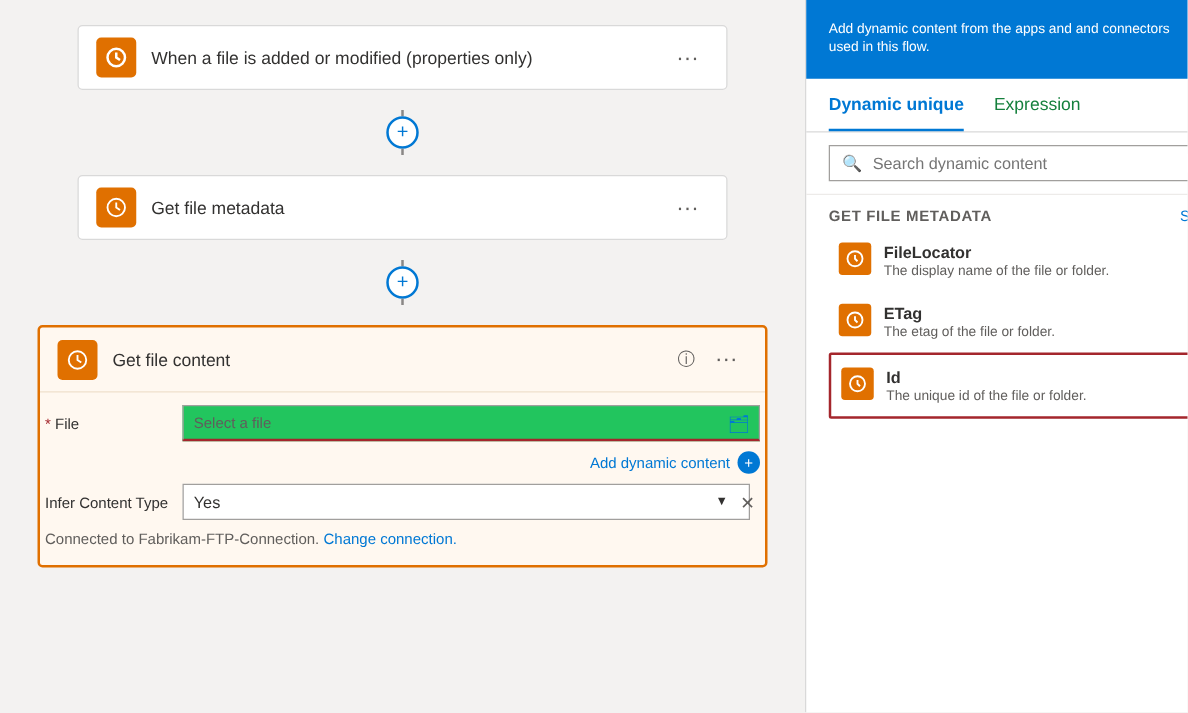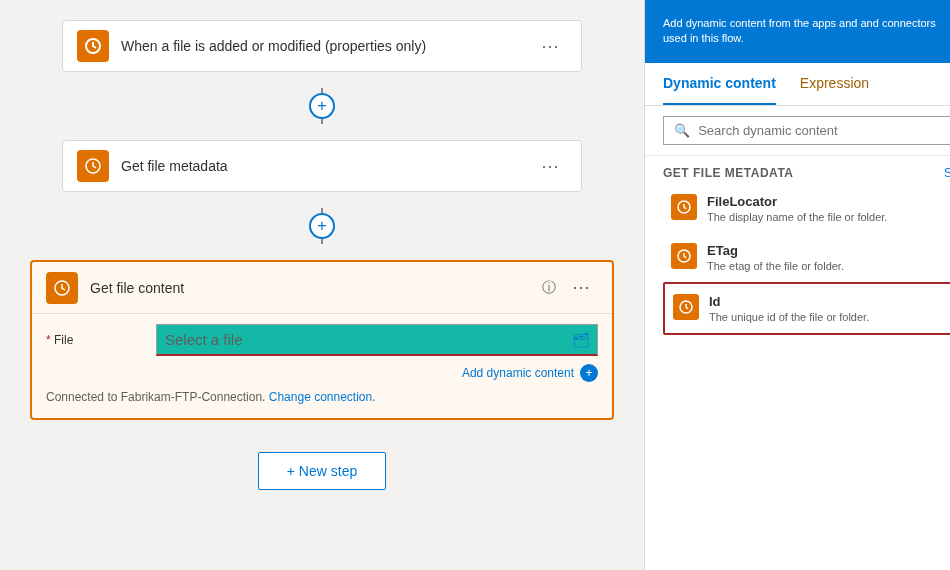--- a/index.html
+++ b/index.html
@@ -110,21 +110,21 @@
 
     .active-step-header {
       display: flex;
       align-items: center;
       padding: 10px 14px;
       height: 52px;
       border-bottom: 1px solid #f0e0cc;
     }
 
     .active-step-body {
-      padding: 10px 14px 14px;
+      padding: 10px 4px 14px;
     }
 
     .field-row {
       display: flex;
       align-items: center;
       margin-bottom: 8px;
     }
 
     .field-label {
       font-size: 12px;
@@ -141,23 +141,23 @@
     .field-input-wrapper {
       flex: 1;
       position: relative;
     }
 
     .field-input {
       width: 100%;
       border: 1px solid #a19f9d;
       border-bottom: 2px solid #a4262c;
       padding: 6px 30px 6px 8px;
-      font-size: 15px;
+      font-size: 12px;
       color: #323130;
-      background: #14b8a6;
+      background: #22c55e;
       outline: none;
     }
 
     .field-input::placeholder {
       color: #605e5c;
     }
 
     .field-input-icon {
       position: absolute;
       right: 8px;
@@ -297,21 +297,21 @@
       display: flex;
       border-bottom: 1px solid #d9d9d9;
       padding: 0 18px;
     }
 
     .panel-tab {
       font-size: 14px;
       padding: 12px 0;
       margin-right: 24px;
       cursor: pointer;
-      color: #a16207;
+      color: #15803d;
       border-bottom: 2px solid transparent;
     }
 
     .panel-tab.active {
       color: #0078d4;
       border-bottom-color: #0078d4;
       font-weight: 600;
     }
 
     .panel-search {
@@ -503,44 +503,52 @@
           <input type="text" class="field-input" placeholder="Select a file" style="">
           <span class="field-input-icon">🗂</span>
         </div>
       </div>
 
       <div class="add-dynamic">
         <span>Add dynamic content</span>
         <span class="add-dynamic-plus">+</span>
       </div>
 
+      <div class="field-row">
+        <div class="field-label">Infer Content Type</div>
+        <div class="field-select-wrapper">
+          <select class="field-select">
+            <option>Yes</option>
+            <option>No</option>
+          </select>
+          <span class="select-chevron">▼</span>
+          <span class="select-clear">✕</span>
+        </div>
+      </div>
 
       <div class="connection-info">
         <span>Connected to Fabrikam-FTP-Connection.</span>
         <a class="connection-link">Change connection.</a>
       </div>
     </div>
   </div>
 
-  <button class="new-step-btn">
-    <span>+ New step</span>
-  </button>
 
 </div>
 
 <div class="right-panel">
 
   <div class="panel-header">
     <span class="panel-header-text">Add dynamic content from the apps and and connectors used in this flow.</span>
     <button class="panel-hide-btn">Hide</button>
   </div>
 
   <div class="panel-tabs">
     <div class="panel-tab active">
-      <span>Dynamic content</span>
+      <span>Dynamic unique</span>
     </div>
     <div class="panel-tab">
       <span>Expression</span>
     </div>
   </div>
 
   <div class="panel-search">
     <div class="search-input-wrapper">
       <span class="search-icon">🔍</span>
       <input type="text" class="search-input" placeholder="Search dynamic content" style="">

